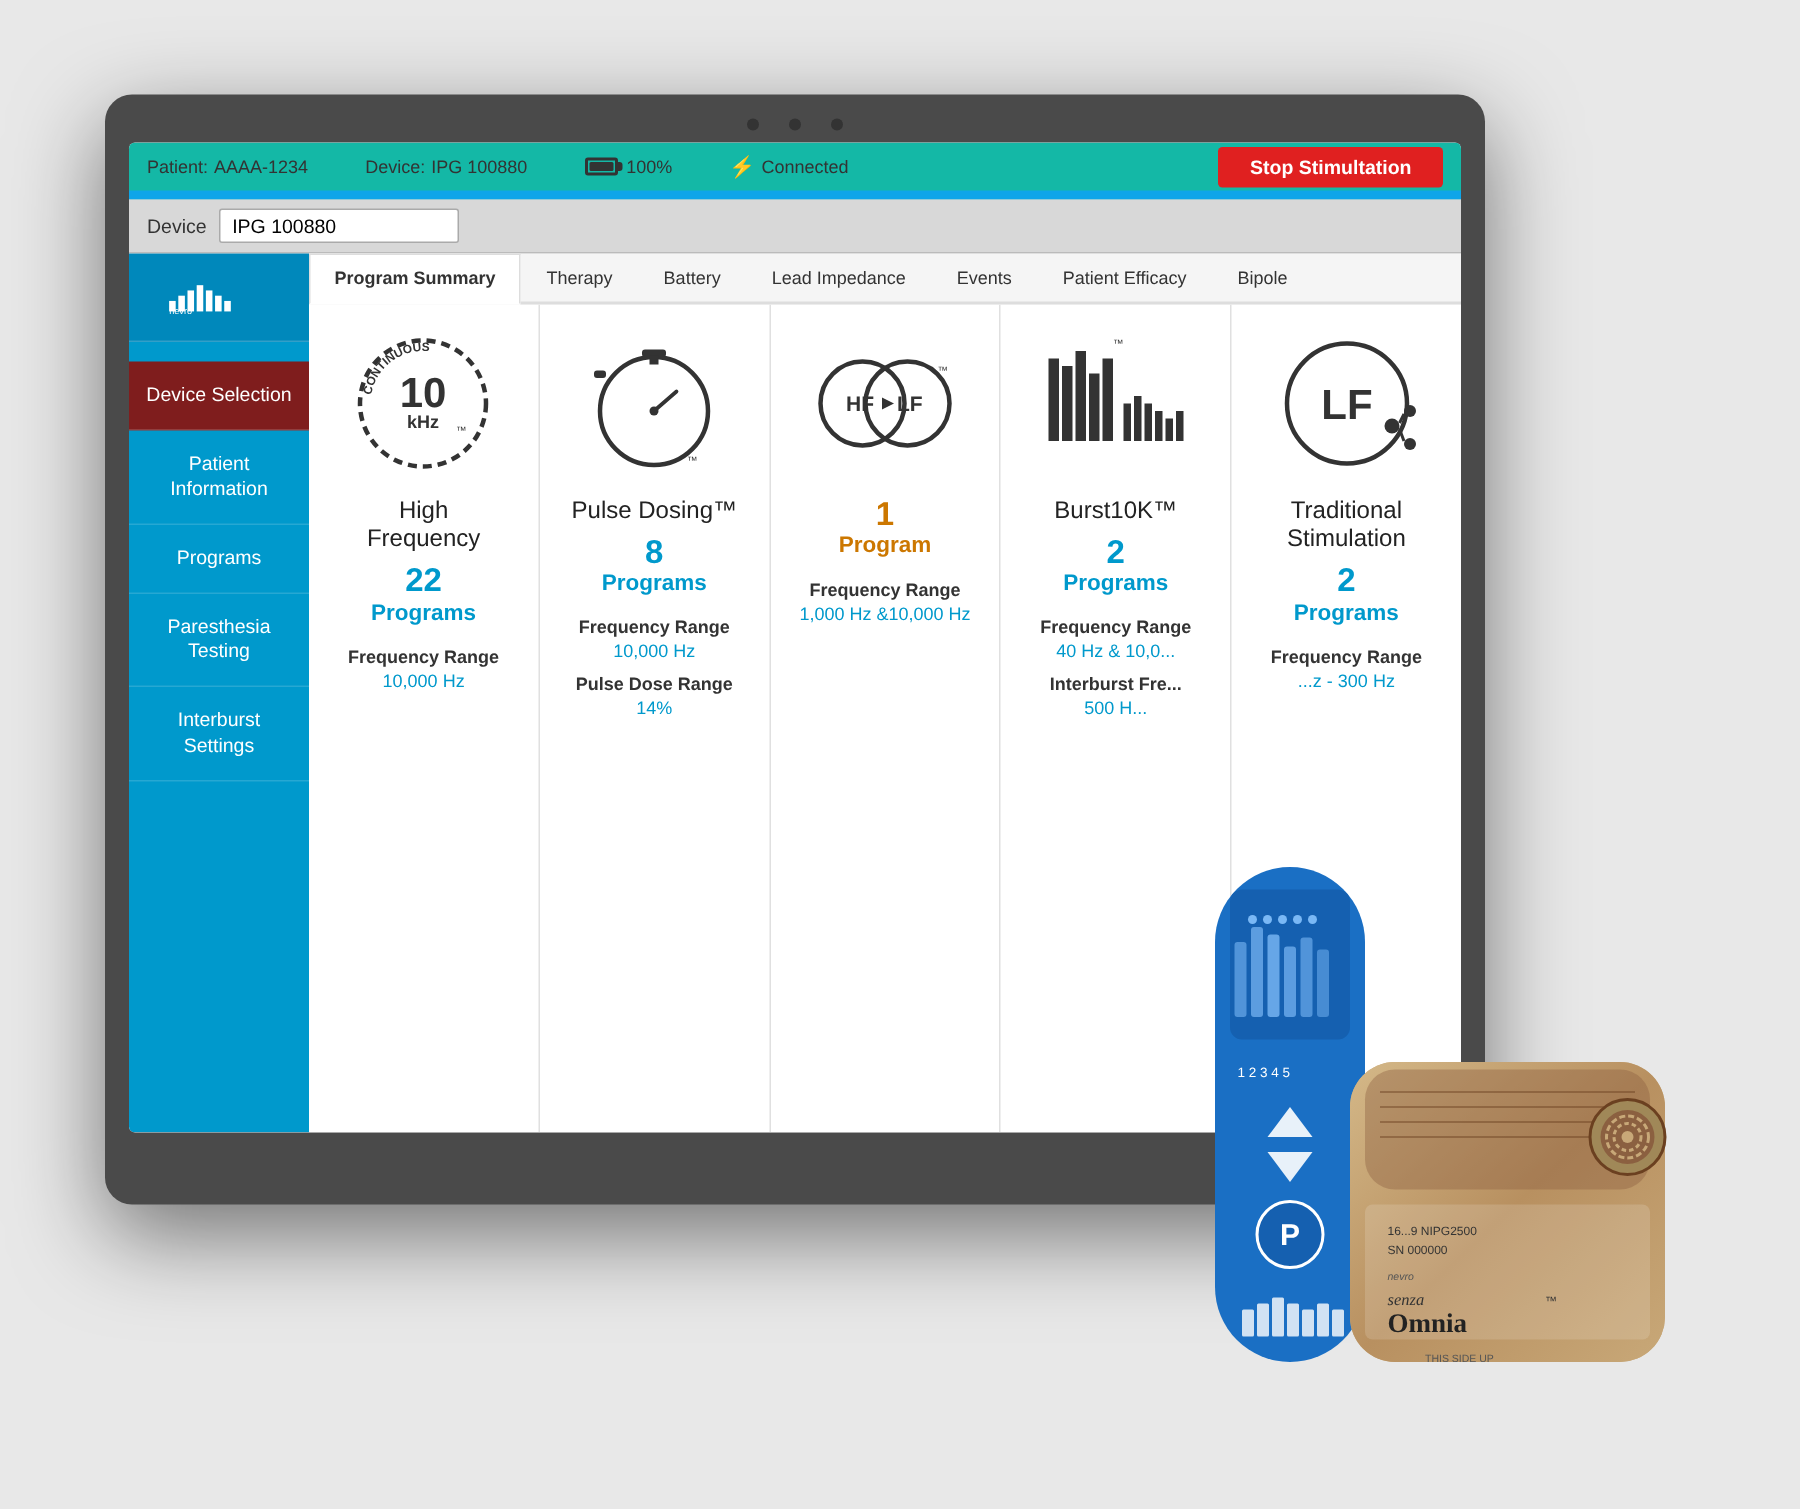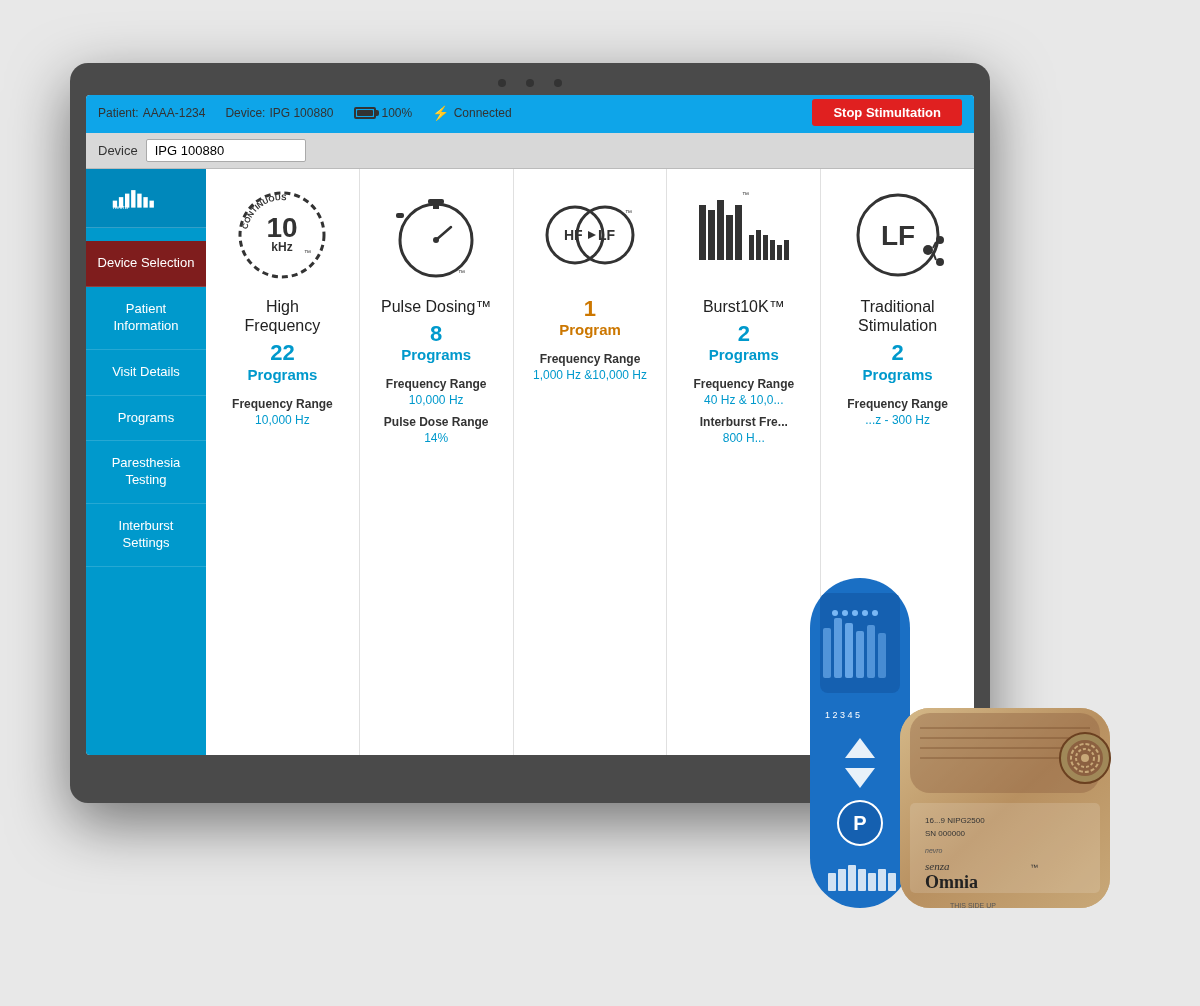--- a/index.html
+++ b/index.html
@@ -52,27 +52,28 @@
       height: 660px;
       background: #f0f0f0;
       border-radius: 4px;
       overflow: hidden;
       display: flex;
       flex-direction: column;
     }
 
     
     .status-bar {
-      background: #0ea5e9;
+      background: #14b8a6;
       display: flex;
       align-items: center;
       padding: 0 12px;
       height: 38px;
-      border-bottom: 3px solid #0ea5e9;
+      border-bottom: 6px solid #0ea5e9;
       flex-shrink: 0;
+      gap: 18px;
     }
 
     .status-item {
       display: flex;
       align-items: center;
       gap: 4px;
       margin-right: 20px;
       font-size: 12px;
       color: #333;
     }
@@ -359,35 +360,41 @@
             </svg>
           </div>
 
           <div class="nav-item highlight">
             <span>Device Selection</span>
           </div>
           <div class="nav-item">
             <span>Patient Information</span>
           </div>
           <div class="nav-item">
-            <span>Visit Details</span>
-          </div>
-          <div class="nav-item">
             <span>Programs</span>
           </div>
           <div class="nav-item">
             <span>Paresthesia Testing</span>
           </div>
           <div class="nav-item">
             <span>Interburst Settings</span>
           </div>
         </div>
 
         <div class="content-area">
 
+          <div class="tabs-bar">
+            <div class="tab active">Program Summary</div>
+            <div class="tab">Therapy</div>
+            <div class="tab">Battery</div>
+            <div class="tab">Lead Impedance</div>
+            <div class="tab">Events</div>
+            <div class="tab">Patient Efficacy</div>
+            <div class="tab">Bipole</div>
+          </div>
 
           <div class="programs-grid">
 
             <div class="program-col">
               <div class="program-icon">
                 <svg width="100" height="100" viewBox="0 0 100 100">
 
                   <circle cx="50" cy="50" r="42" fill="none" stroke="#333" stroke-width="3" stroke-dasharray="6 4"></circle>
 
                   <path id="topArc" d="M 15 50 A 35 35 0 0 1 85 50" fill="none"></path>
@@ -478,21 +485,21 @@
 
                   <text x="48" y="12" font-size="7" font-family="Arial" fill="#333">™</text>
                 </svg>
               </div>
               <div class="program-name">Burst10K™</div>
               <div class="program-count">2</div>
               <div class="program-unit">Programs</div>
               <div class="freq-label">Frequency Range</div>
               <div class="freq-value">40 Hz &amp; 10,0...</div>
               <div class="freq-label">Interburst Fre...</div>
-              <div class="freq-value">800 H...</div>
+              <div class="freq-value">500 H...</div>
             </div>
 
             <div class="program-col">
               <div class="program-icon">
                 <svg width="100" height="100" viewBox="0 0 100 100">
 
                   <circle cx="50" cy="50" r="40" fill="none" stroke="#333" stroke-width="3"></circle>
 
                   <text x="50" y="60" text-anchor="middle" font-size="28" font-weight="bold" font-family="Arial" fill="#333">LF</text>
 

